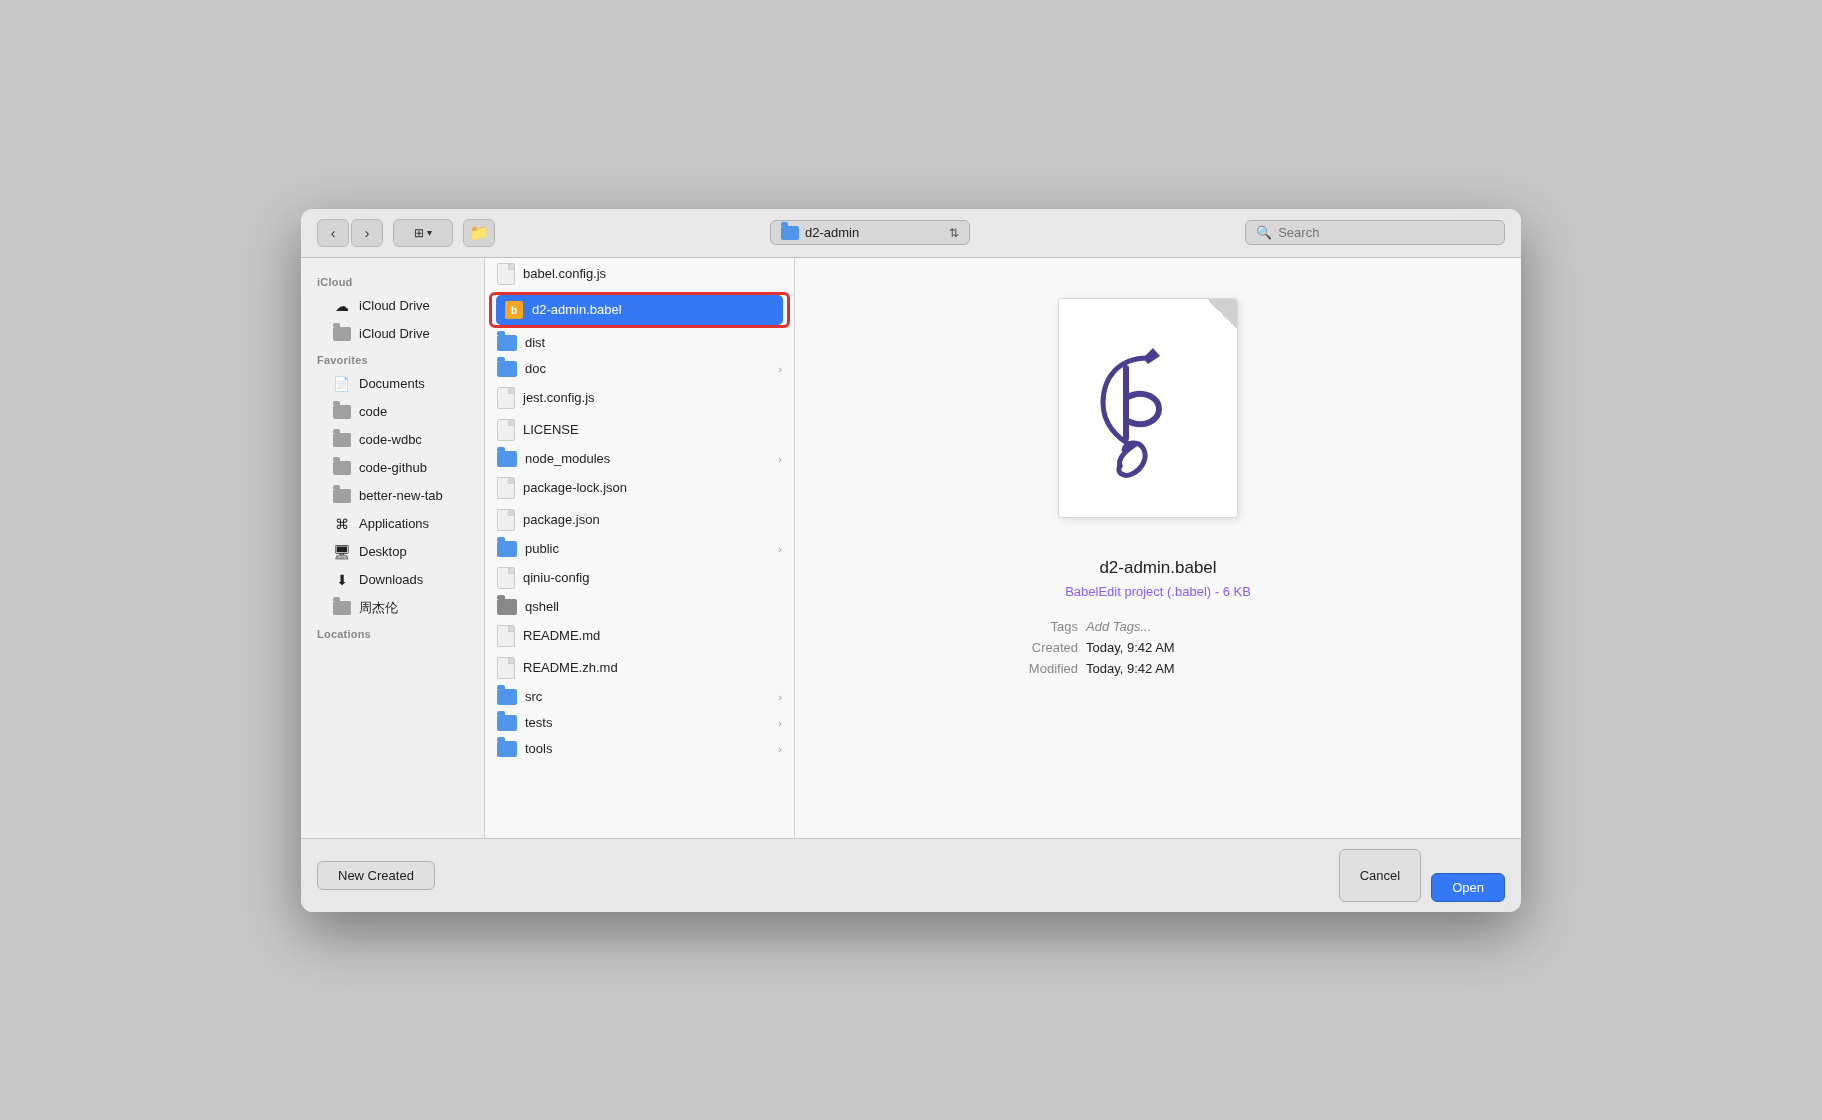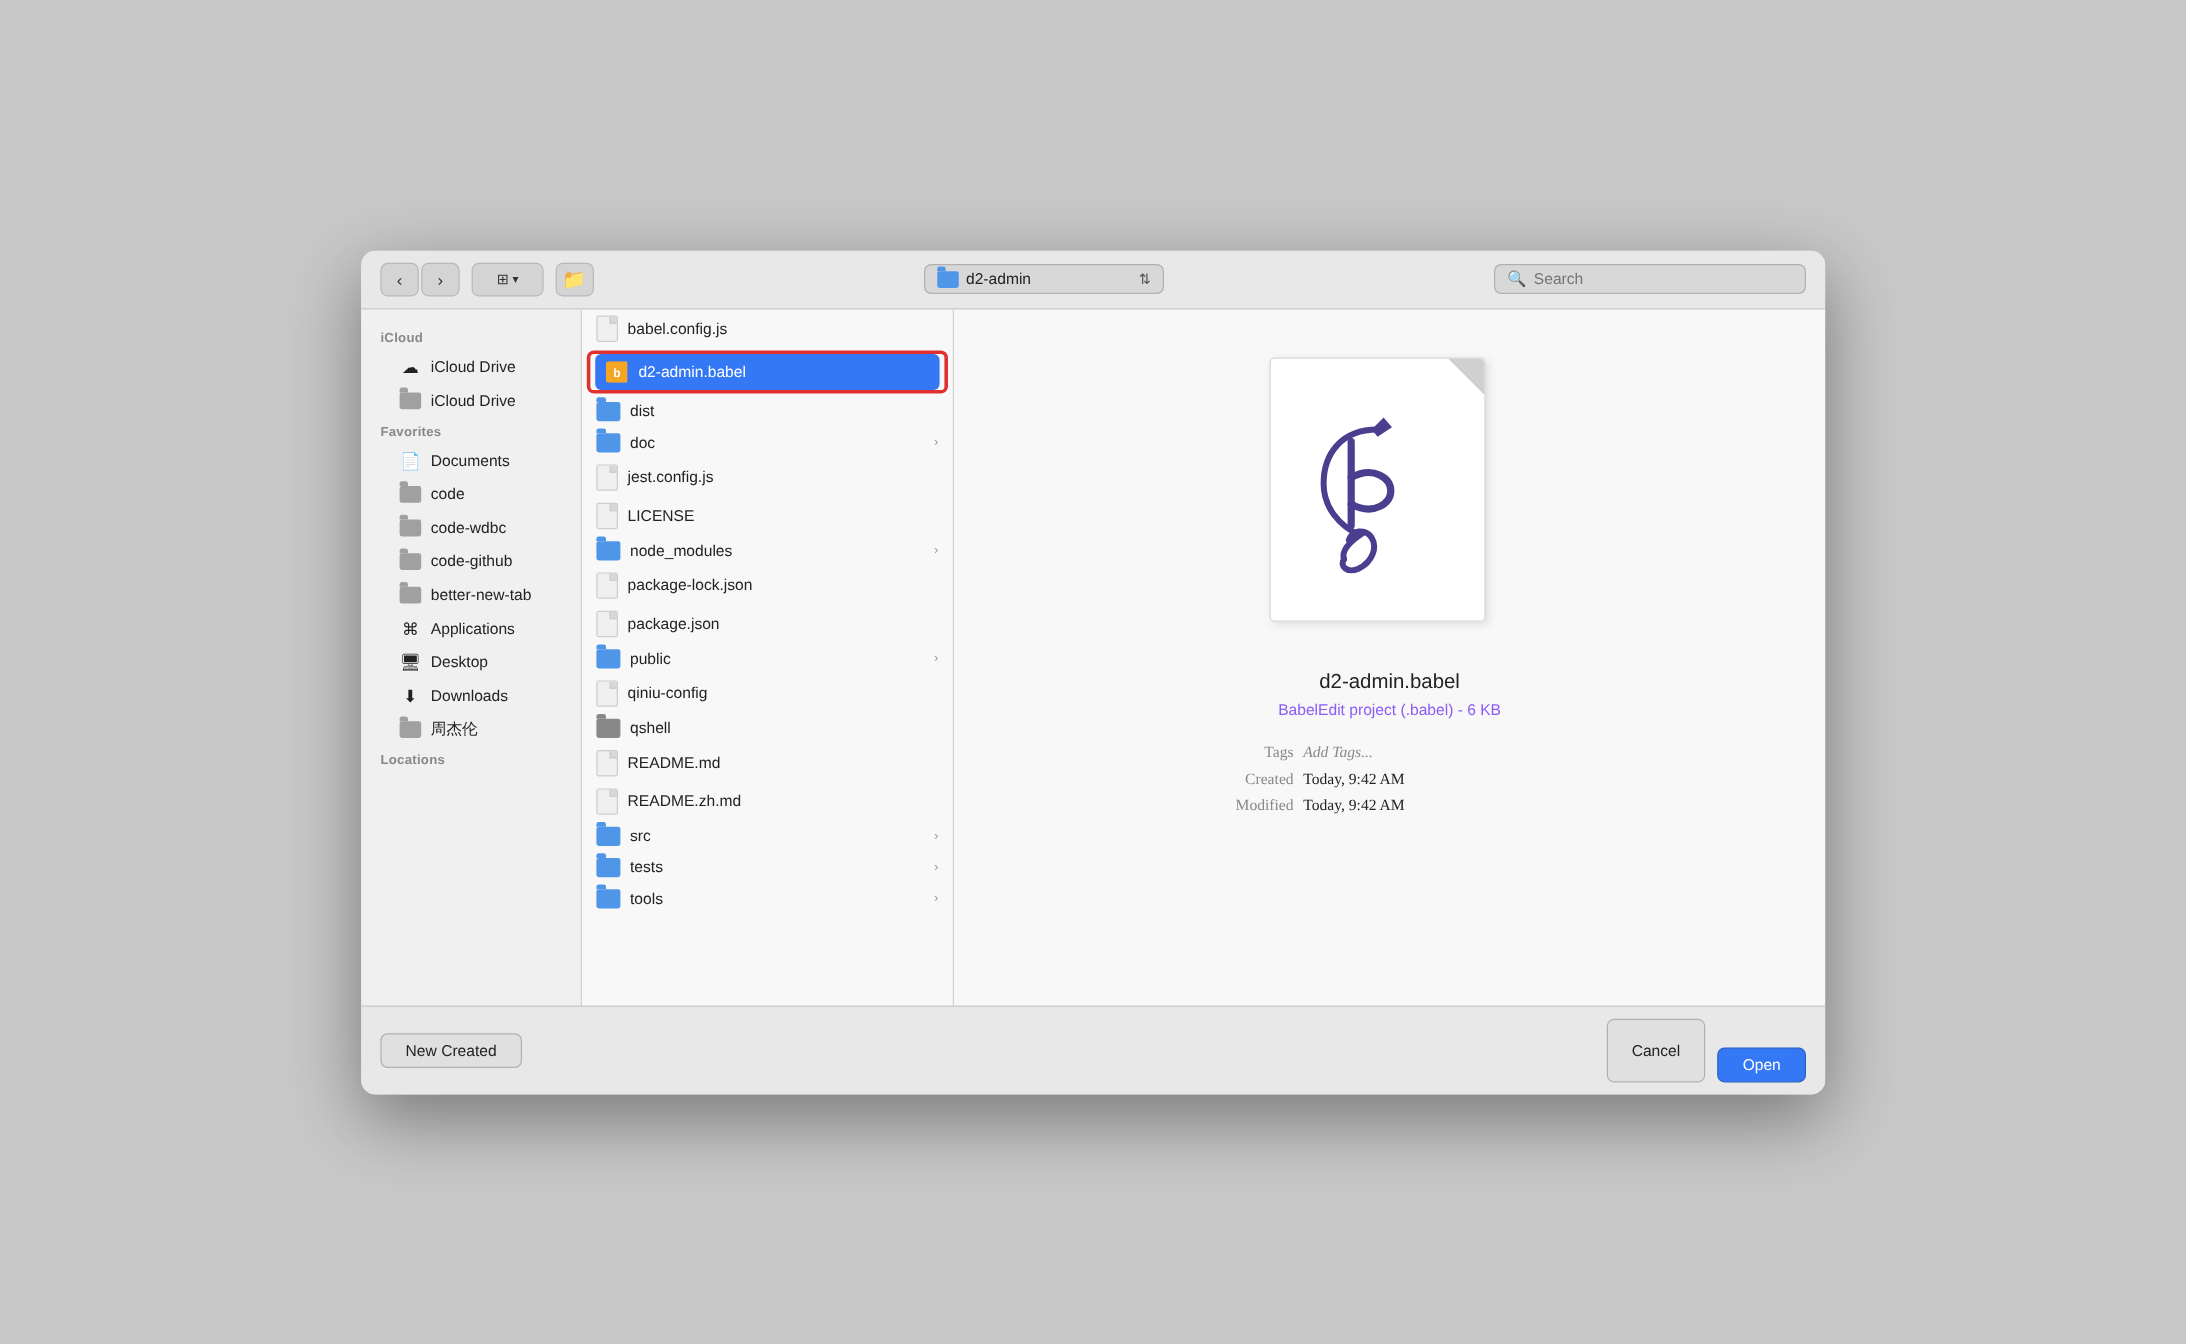--- a/index.html
+++ b/index.html
@@ -366,21 +366,20 @@
 
     .preview-filetype {
       font-size: 13px;
       color: #8b5cf6;
       margin-bottom: 20px;
     }
 
     .preview-meta {
       width: 100%;
       max-width: 320px;
-      font-family: Liberation Serif, serif;
     }
 
     .meta-row {
       display: flex;
       gap: 8px;
       font-size: 13px;
       margin-bottom: 6px;
     }
     .meta-label {
       color: #888;

